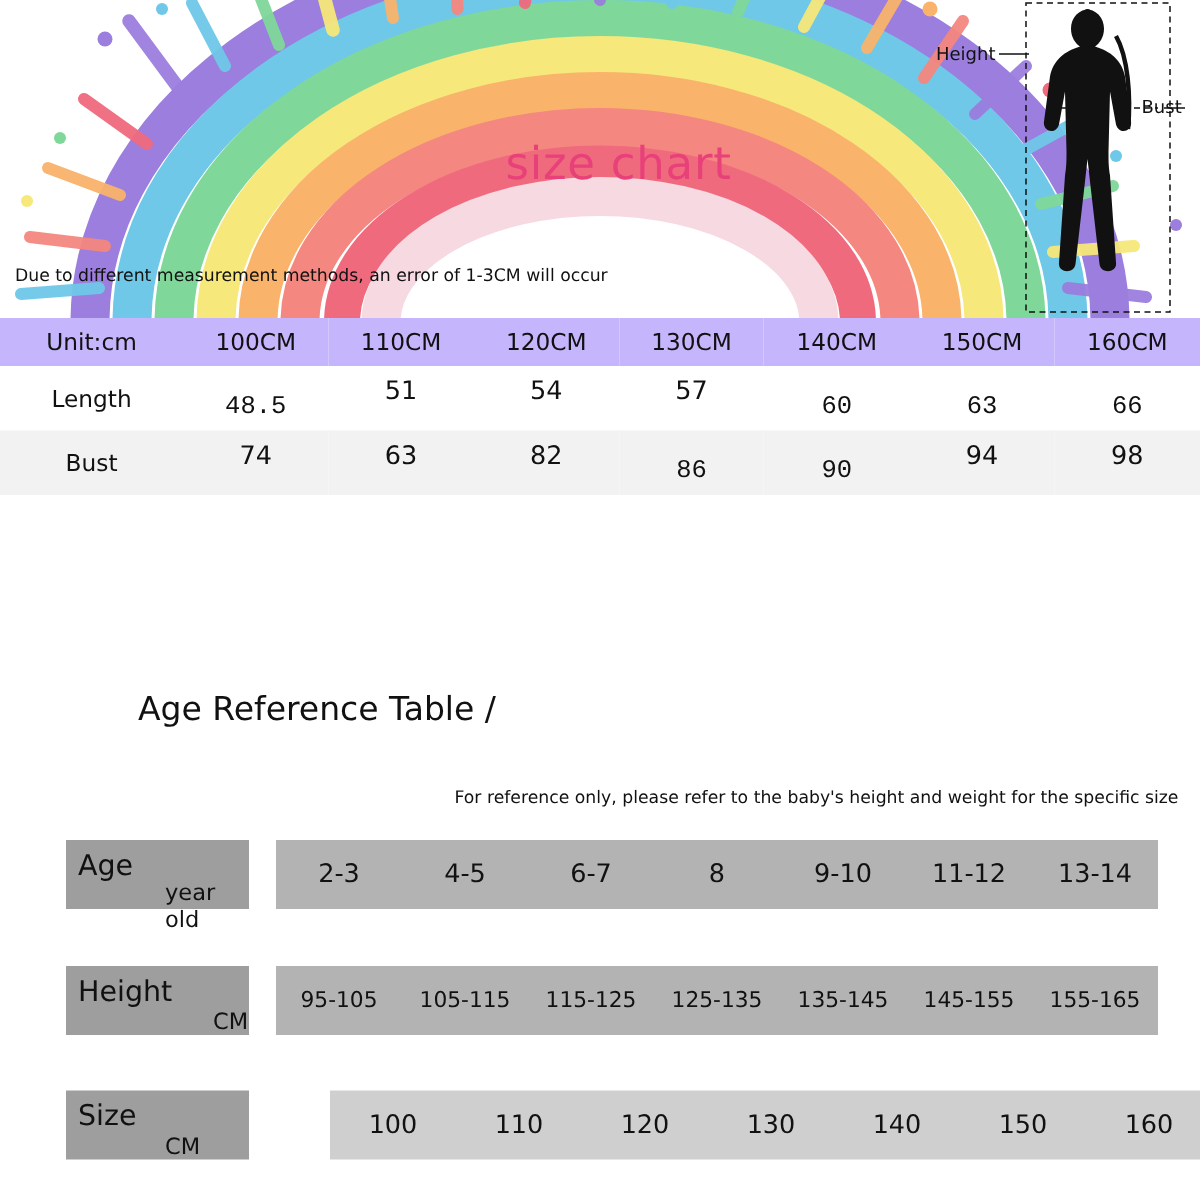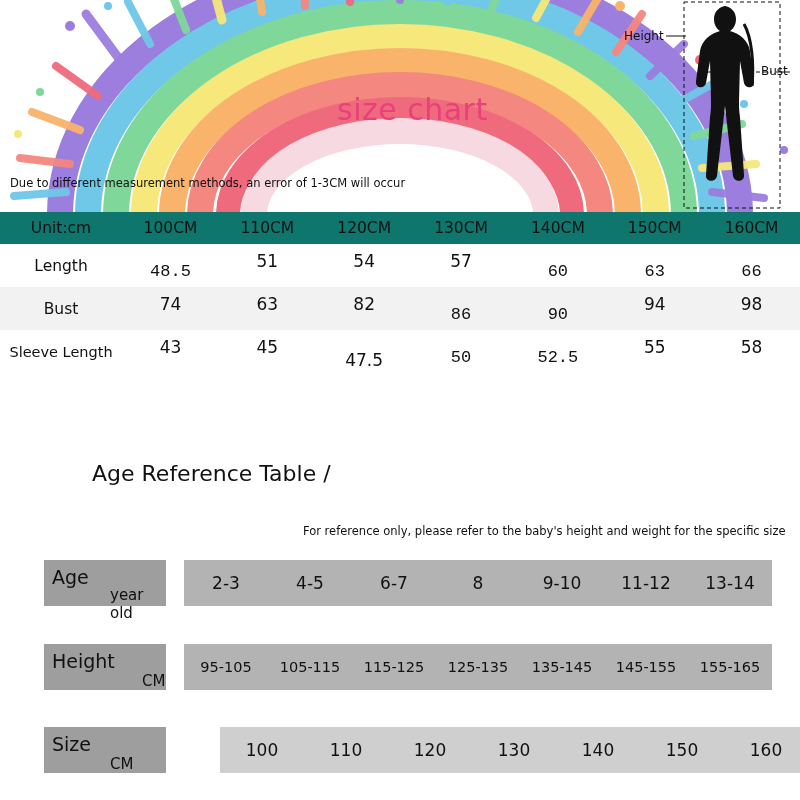--- a/index.html
+++ b/index.html
@@ -43,21 +43,21 @@
     border-collapse:collapse;
   }
   #size-table td {
     text-align:center;
     font-size:17px;
     color:#111;
     padding:0;
     height:43px;
     vertical-align:middle;
   }
-  #size-table tr.head td { background:#0f766e; font-size:15.5px; height:32px; }
+  #size-table tr.head td { background:#c4b5fd; font-size:15.5px; height:32px; }
   #size-table tr.alt td { background:#f2f2f2; }
   #size-table td.rowlabel { font-size:15.5px; }
   .c0 { width:122px; }
   .c1,.c2,.c3,.c4,.c5,.c6,.c7 { width:96.8px;margin-top:40px; }
 
   
   .j-up   { position:relative; top:-5px; }
   .j-dn   { position:relative; top:5px;font-family:Liberation Mono, monospace; }
   .j-dn2  { position:relative; top:8px; }
 
@@ -208,30 +208,20 @@
     <td class="c0 rowlabel">Bust</td>
     <td class="c1"><span class="j-up">74</span></td>
     <td class="c2"><span class="j-up">63</span></td>
     <td class="c3"><span class="j-up">82</span></td>
     <td class="c4"><span class="j-dn">86</span></td>
     <td class="c5"><span class="j-dn">90</span></td>
     <td class="c6"><span class="j-up">94</span></td>
     <td class="c7"><span class="j-up">98</span></td>
   </tr>
 
-  <tr>
-    <td class="c0 rowlabel"><span style="font-size:14.5px;">Sleeve Length</span></td>
-    <td class="c1"><span class="j-up">43</span></td>
-    <td class="c2"><span class="j-up">45</span></td>
-    <td class="c3"><span class="j-dn2">47.5</span></td>
-    <td class="c4"><span class="j-dn">50</span></td>
-    <td class="c5"><span class="j-dn">52.5</span></td>
-    <td class="c6"><span class="j-up">55</span></td>
-    <td class="c7"><span class="j-up">58</span></td>
-  </tr>
 </tbody>
   </table>
 
 <div id="age-ref-title">Age Reference Table  /</div>
 <div id="age-ref-note">For reference only, please refer to the baby's height and weight for the specific size</div>
 
 <div class="ar-row" id="ar-row-age">
   <div class="ar-label">
     <span class="main">Age</span>
     <span class="sub" style="left:42px; top:26px;">year old</span>

